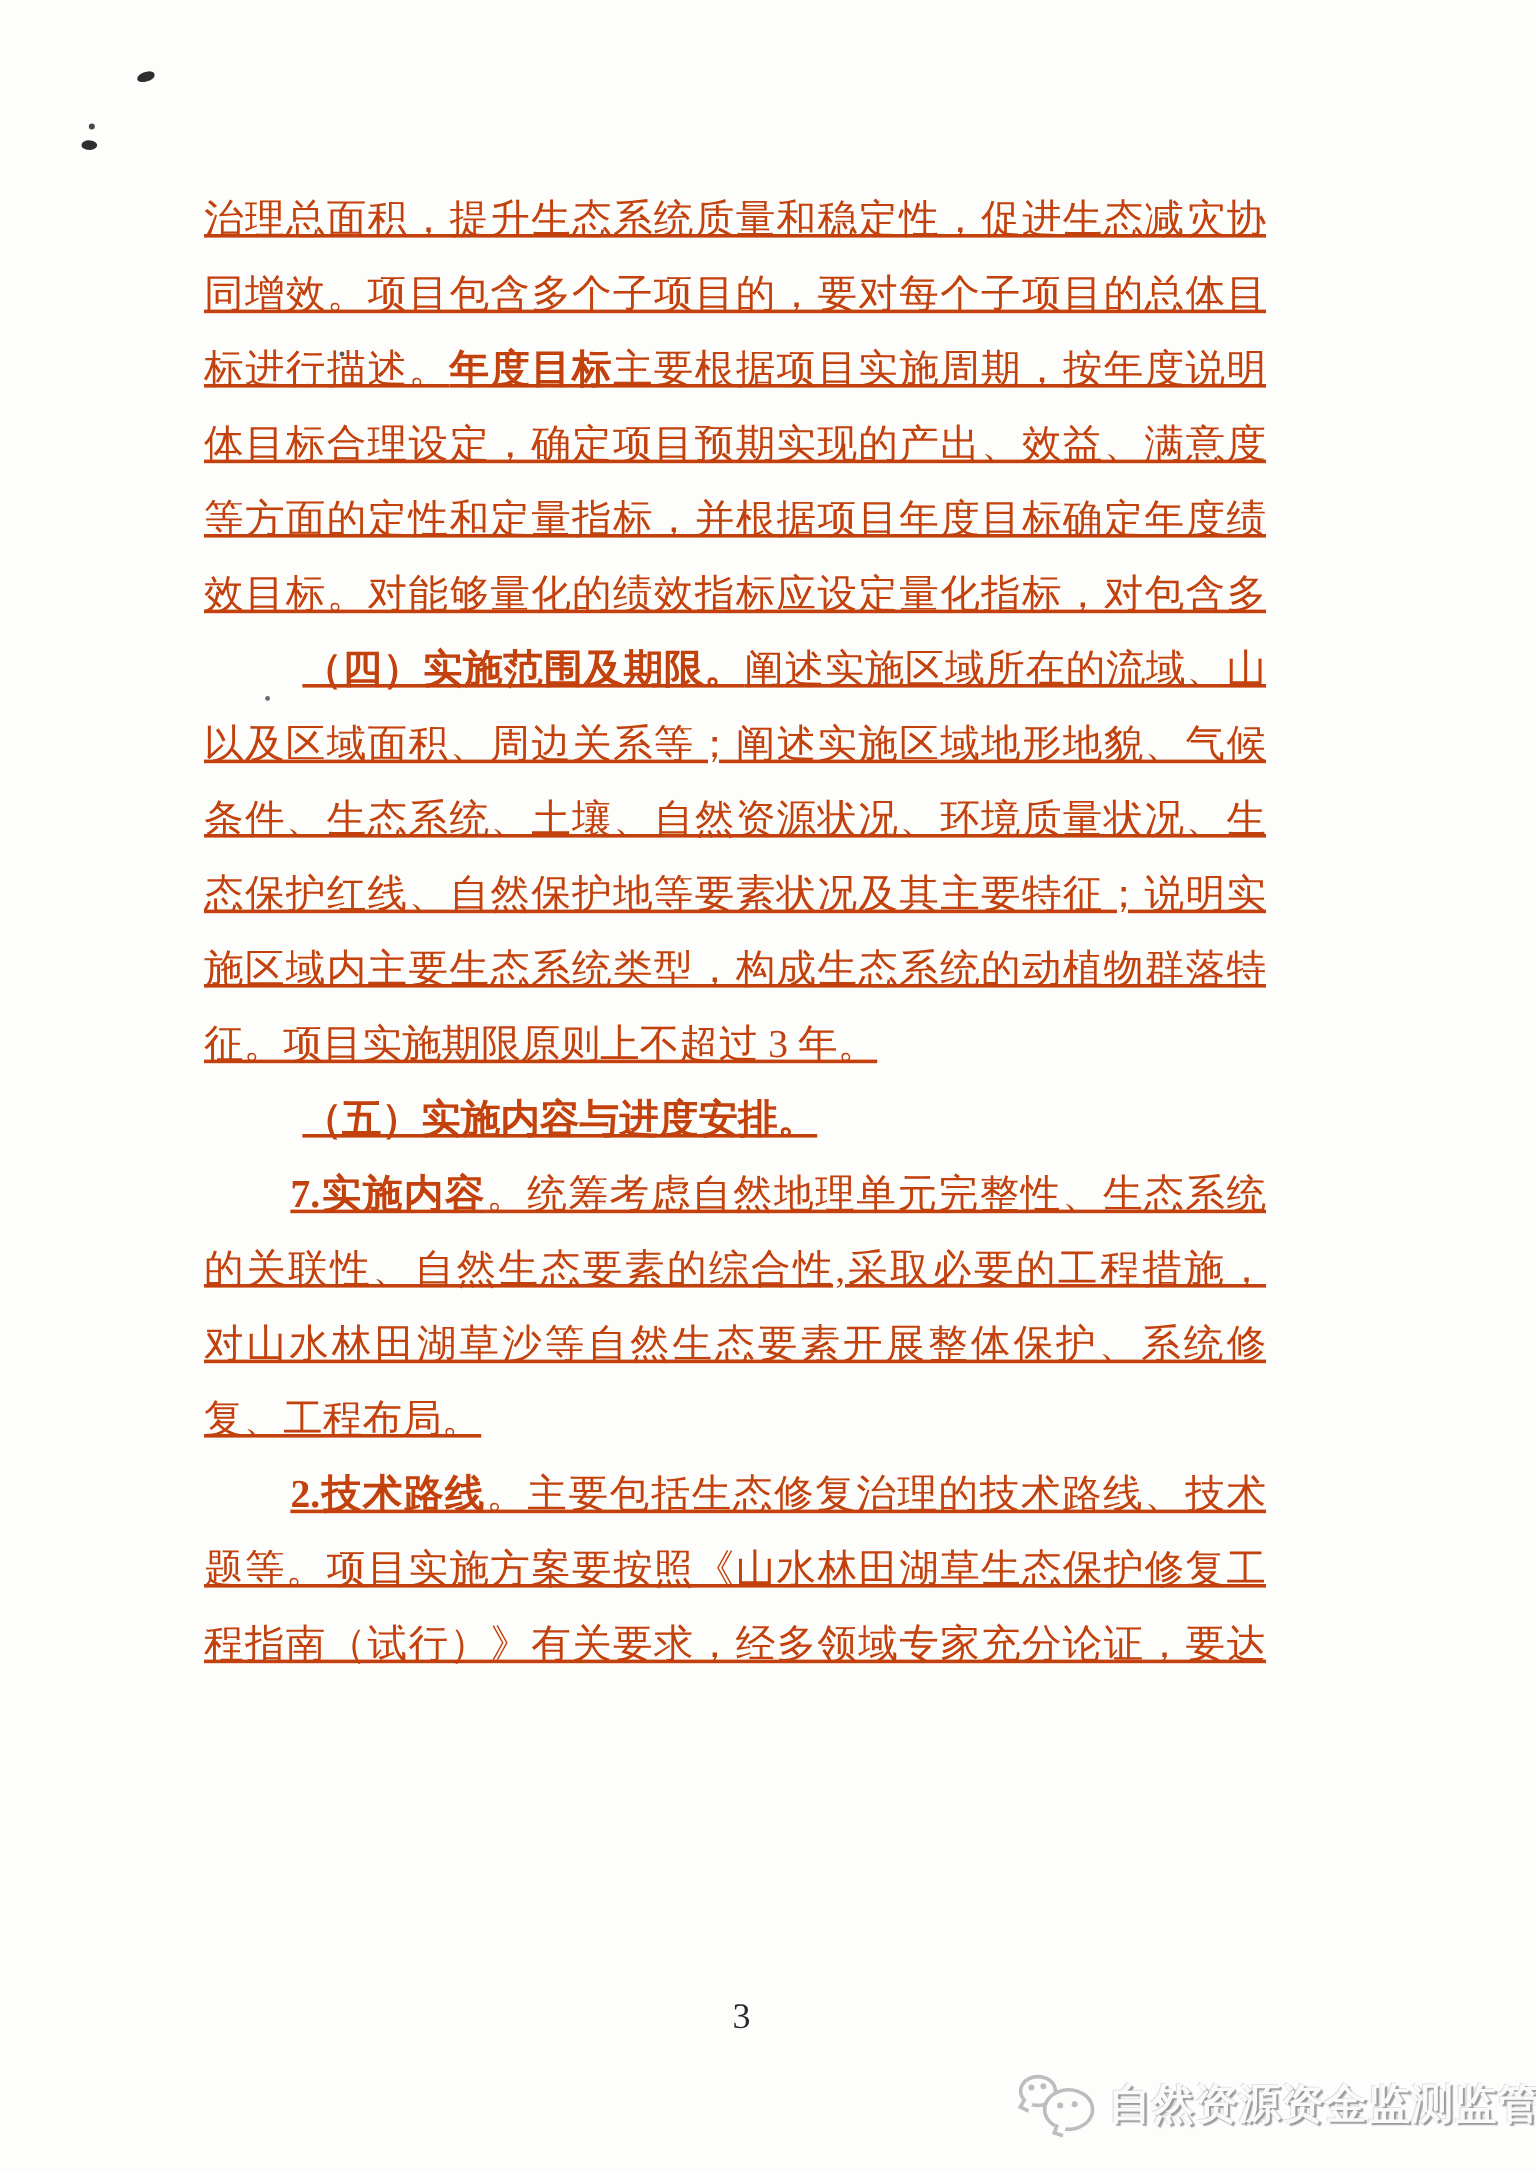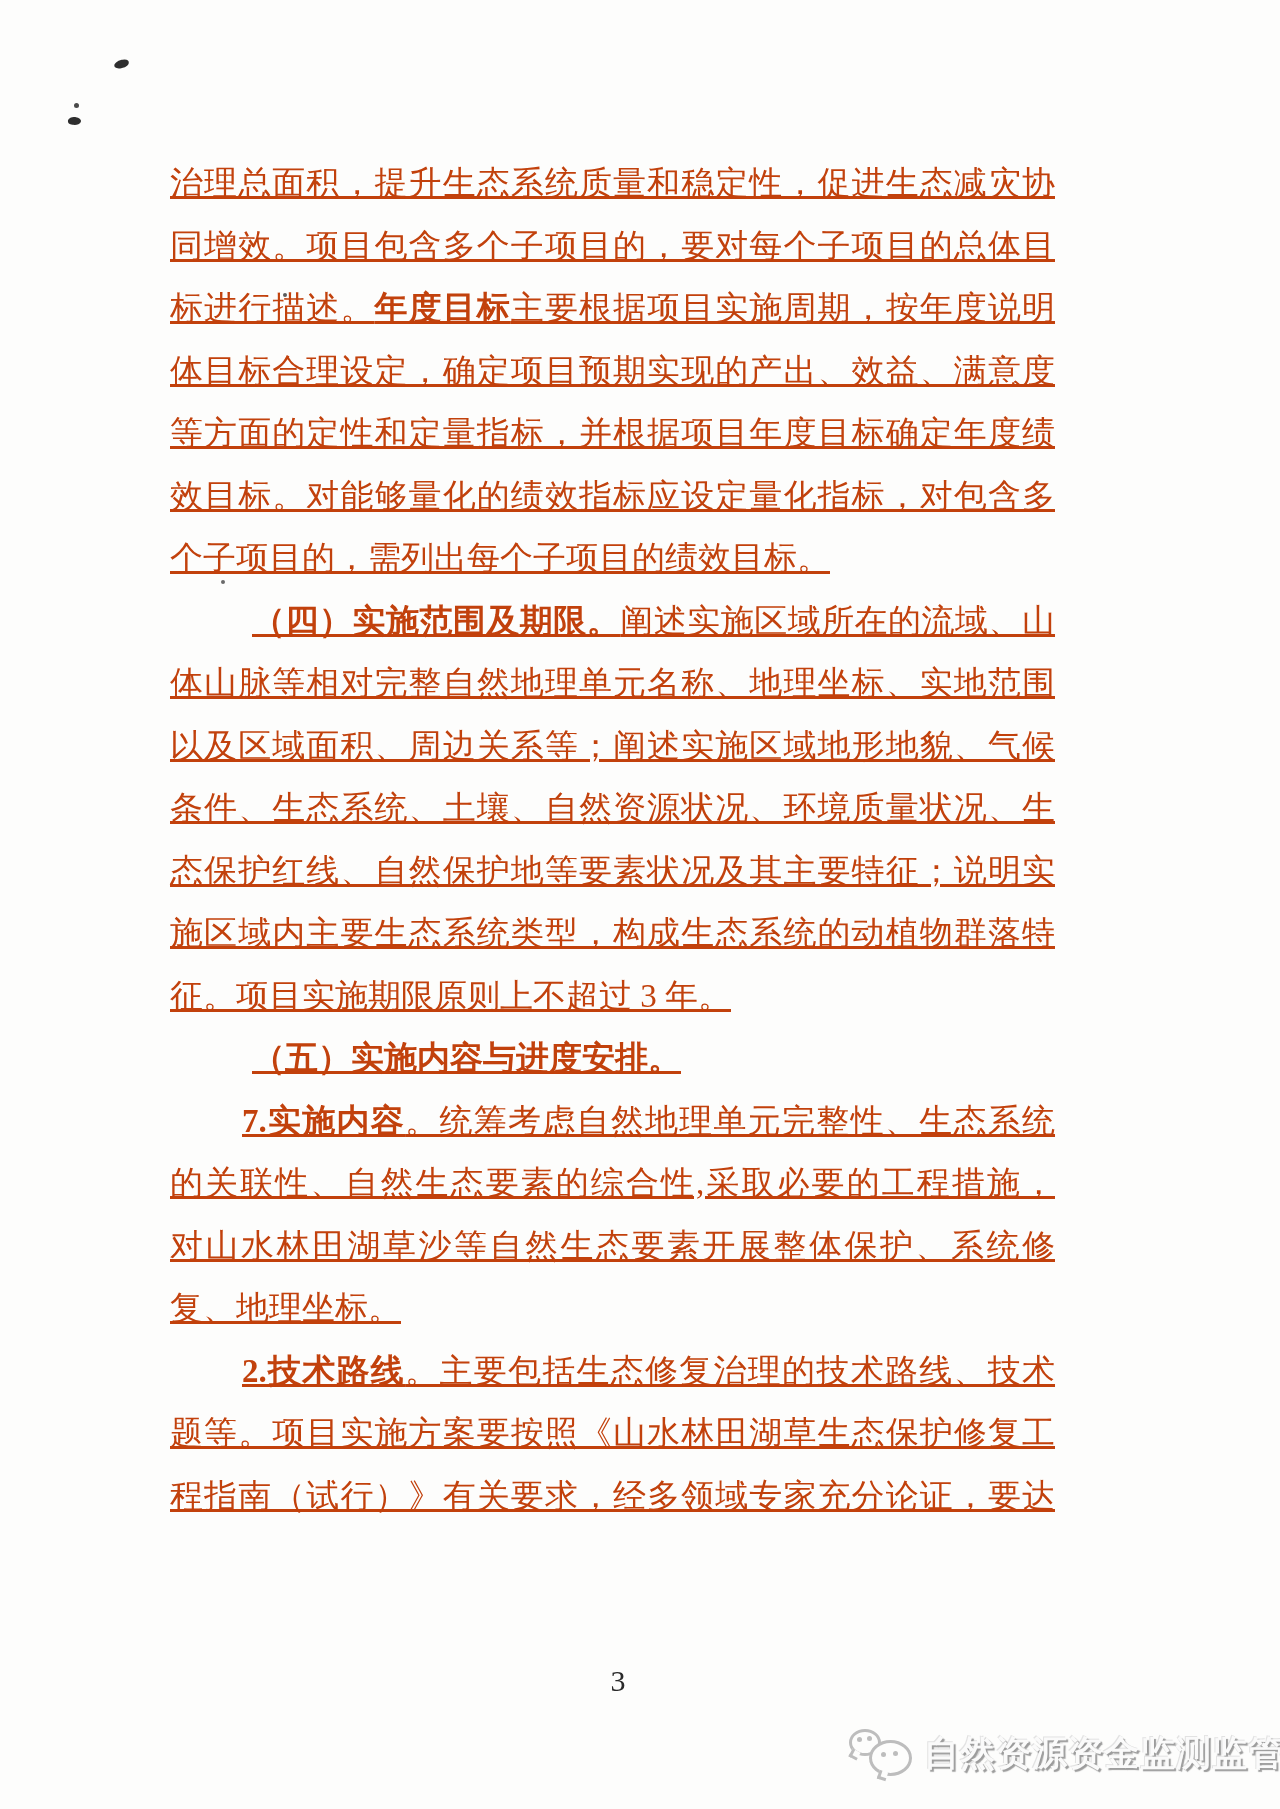--- a/index.html
+++ b/index.html
@@ -104,33 +104,31 @@
   <span class="speck sp4"></span>
   <span class="speck sp5"></span>
 
   <main class="content" id="doc-content">
       <div class="line fill"><span>治理总面积，提升生态系统质量和稳定性，促进生态减灾协</span></div>
       <div class="line fill"><span>同增效。项目包含多个子项目的，要对每个子项目的总体目</span></div>
       <div class="line fill"><span>标进行描述。</span><span class="b">年度目标</span><span>主要根据项目实施周期，按年度说明</span></div>
       <div class="line fill"><span>体目标合理设定，确定项目预期实现的产出、效益、满意度</span></div>
       <div class="line fill"><span>等方面的定性和定量指标，并根据项目年度目标确定年度绩</span></div>
       <div class="line fill"><span>效目标。对能够量化的绩效指标应设定量化指标，对包含多</span></div>
-      <div class="line"><span>个子项目的，需列出每个子项目的绩效目标。</span></div>
       <div class="line fill ind-section"><span class="b">（四）实施范围及期限。</span><span>阐述实施区域所在的流域、山</span></div>
-      <div class="line fill"><span>体山脉等相对完整自然地理单元名称、地理坐标、实地范围</span></div>
       <div class="line fill"><span>以及区域面积、周边关系等；阐述实施区域地形地貌、气候</span></div>
       <div class="line fill"><span>条件、生态系统、土壤、自然资源状况、环境质量状况、生</span></div>
       <div class="line fill"><span>态保护红线、自然保护地等要素状况及其主要特征；说明实</span></div>
       <div class="line fill"><span>施区域内主要生态系统类型，构成生态系统的动植物群落特</span></div>
       <div class="line"><span>征。项目实施期限原则上不超过 3 年。</span></div>
       <div class="line ind-section"><span class="b">（五）实施内容与进度安排。</span></div>
       <div class="line fill ind-num"><span class="b">7.实施内容</span><span>。统筹考虑自然地理单元完整性、生态系统</span></div>
       <div class="line fill"><span>的关联性、自然生态要素的综合性,采取必要的工程措施，</span></div>
       <div class="line fill"><span>对山水林田湖草沙等自然生态要素开展整体保护、系统修</span></div>
-      <div class="line"><span>复、地理坐标。</span></div>
+      <div class="line"><span>复、工程布局。</span></div>
       <div class="line fill ind-num"><span class="b">2.技术路线</span><span>。主要包括生态修复治理的技术路线、技术</span></div>
       <div class="line fill"><span>题等。项目实施方案要按照《山水林田湖草生态保护修复工</span></div>
       <div class="line fill"><span>程指南（试行）》有关要求，经多领域专家充分论证，要达</span></div>
     </main>
 
   <div class="page-number">3</div>
 
   <footer class="watermark">
     <span class="wx-icon">
       <span class="bub small"></span>

